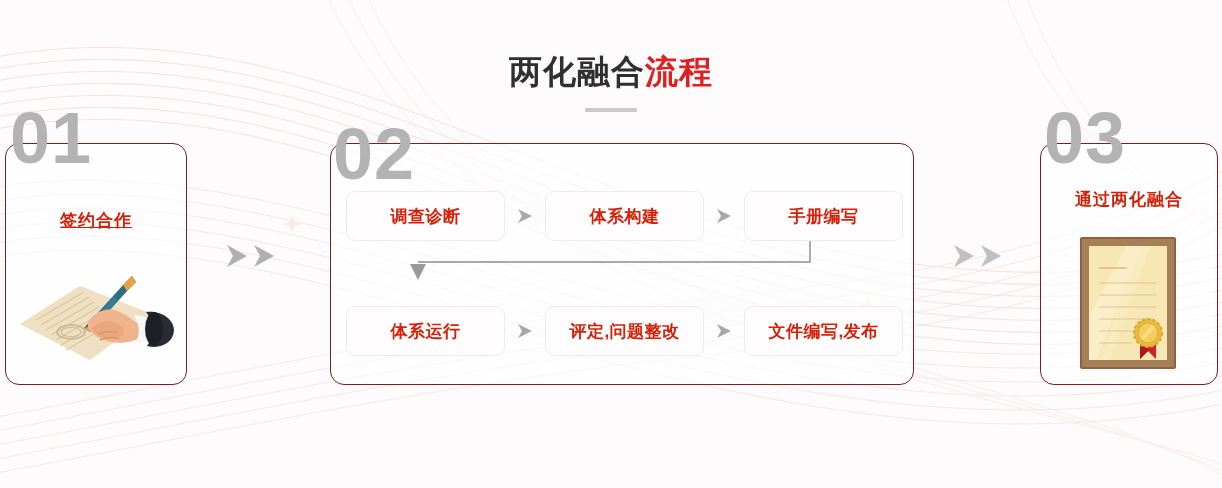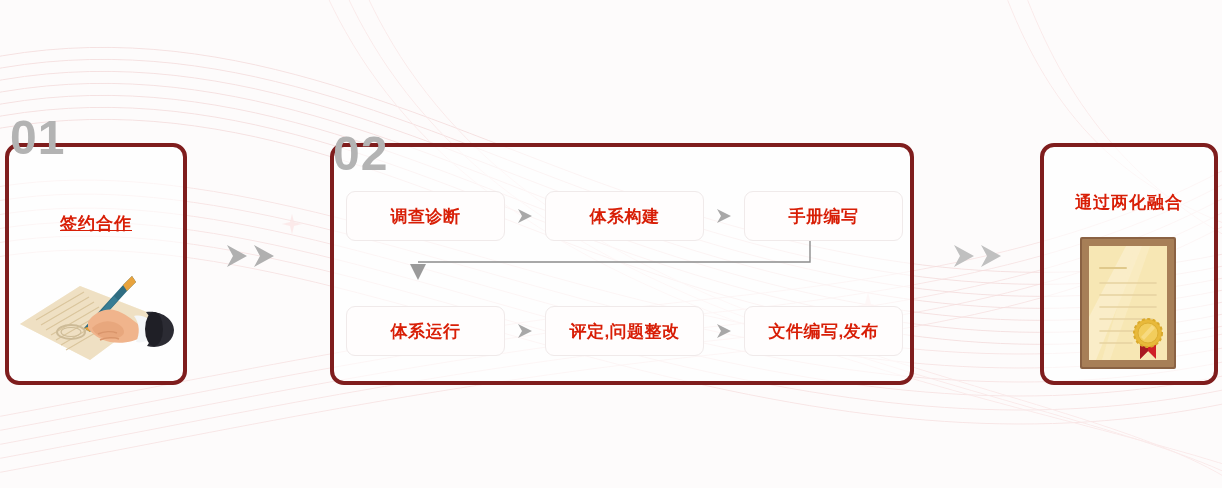--- a/index.html
+++ b/index.html
@@ -53,36 +53,36 @@
     margin: 16px auto 0;
     width: 52px;
     height: 4px;
     background: #c9c9c9;
     border-radius: 1px;
   }
 
   
   .step-num {
     position: absolute;
-    font-size: 48px;
+    font-size: 72px;
     font-weight: bold;
     color: #b3b3b3;
     line-height: 60px;
     letter-spacing: 1px;
     z-index: 4;
   }
   #num-01 { left: 10px;   top: 108px; }
   #num-02 { left: 333px;  top: 124px; }
   #num-03 { left: 1044px; top: 108px; }
 
   
   .card {
     position: absolute;
     background: rgba(255,255,255,0.62);
-    border: 4px solid #7f1d1d;
+    border: 1px solid #7f1d1d;
     border-radius: 14px;
     box-sizing: border-box;
     z-index: 3;
   }
   #card-01 { left: 5px;    top: 143px; width: 182px;  height: 242px; }
   #card-02 { left: 330px;  top: 143px; width: 584px;  height: 242px; }
   #card-03 { left: 1040px; top: 143px; width: 178px;  height: 242px; }
 
   .card-heading {
     position: absolute;
@@ -211,23 +211,30 @@
     <path d="M1020,-20 C1060,90 1120,180 1242,245"></path>
   </g>
   <g fill="#fbe6e6" opacity="0.8">
     <path d="M868,292 l3,12 l12,3 l-12,3 l-3,12 l-3,-12 l-12,-3 l12,-3 z"></path>
     <path d="M292,214 l2,8 l8,2 l-8,2 l-2,8 l-2,-8 l-8,-2 l8,-2 z"></path>
   </g>
 </svg>
 
 <div id="stage">
 
+  <div class="title-wrap">
+    <div class="title">
+      <span class="t-dark">两化融合</span><span class="t-red">流程</span>
+    </div>
+    <div class="title-rule"></div>
+  </div>
 
   <div class="step-num" id="num-01">01</div>
   <div class="step-num" id="num-02">02</div>
+  <div class="step-num" id="num-03">03</div>
 
   <div class="card" id="card-01">
     <div class="card-heading">签约合作</div>
   </div>
 
   <svg id="illus-signing" viewBox="0 0 164 104" aria-hidden="true">
 
     <path d="M6,62 L66,24 L138,52 L76,98 Z" fill="#f2e4c8"></path>
     <path d="M6,62 L66,24 L138,52 L76,98 Z" fill="#ecdcbd" opacity="0.45"></path>
     <g stroke="#d9c49b" stroke-width="1.2" opacity="0.95">

